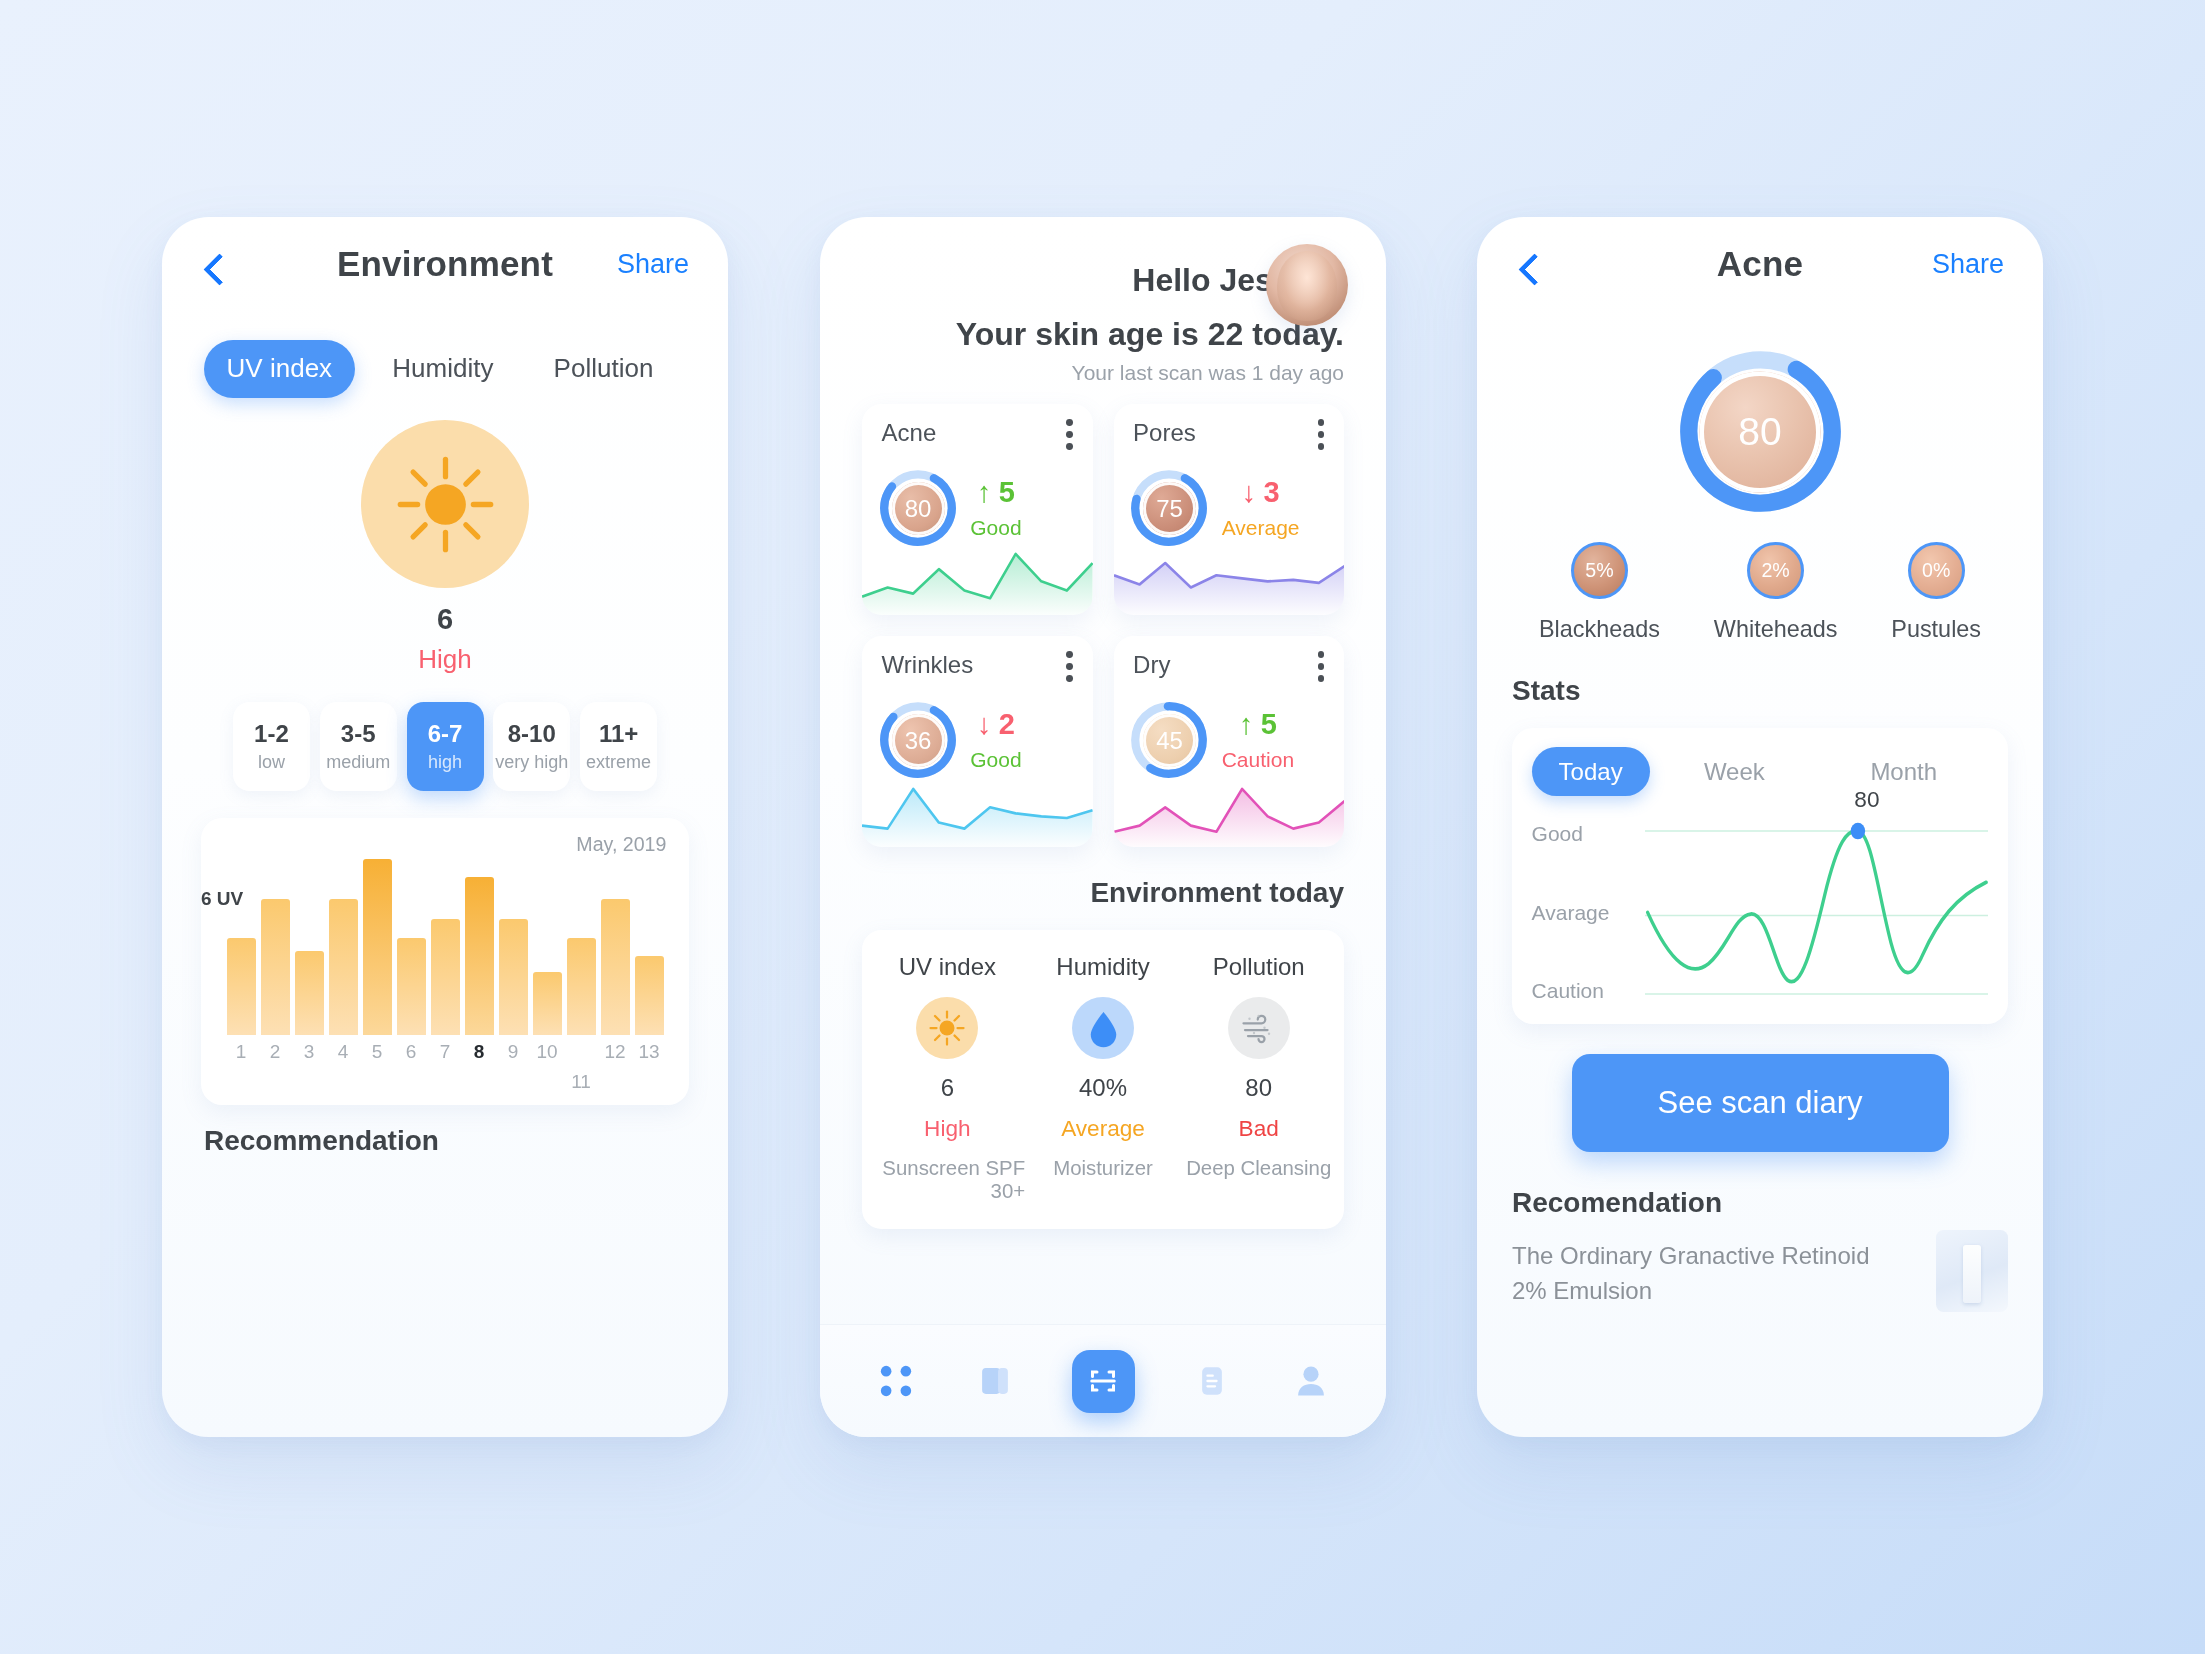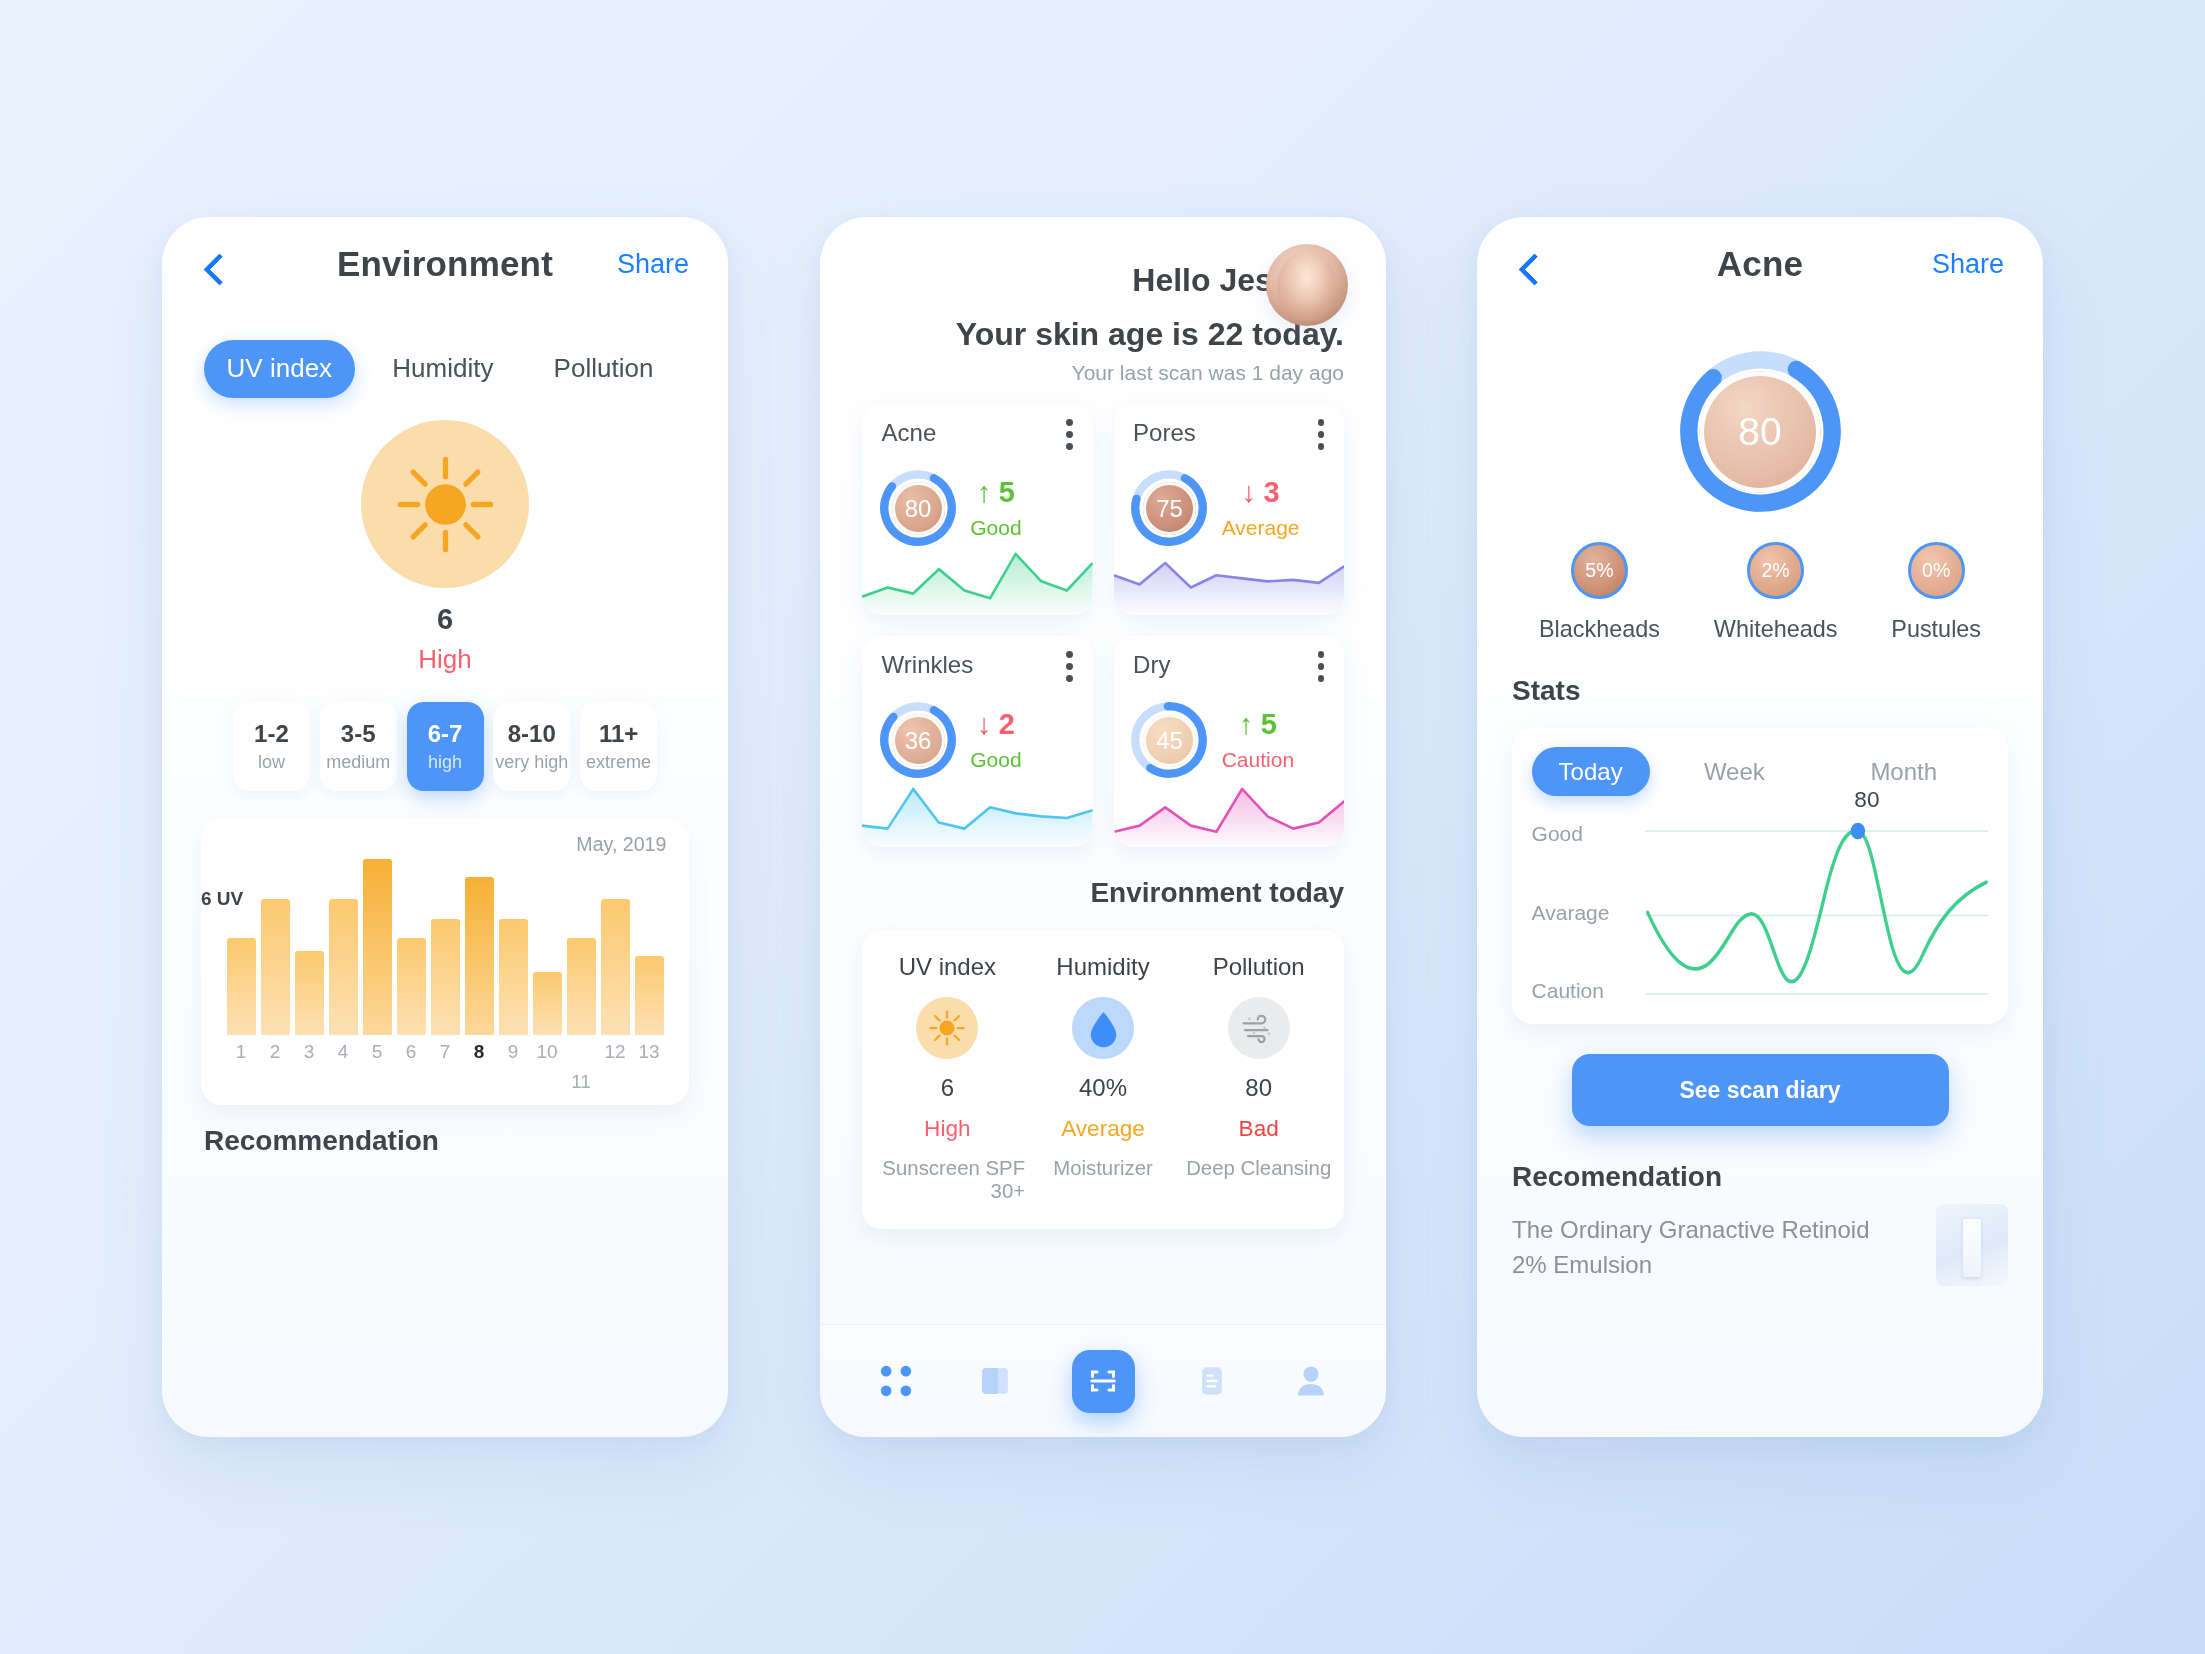--- a/index.html
+++ b/index.html
@@ -196,23 +196,23 @@
     padding:10.6px 27px; box-shadow:0 6px 15px rgba(77,150,247,.32); font-weight:500;
   }
   .line-area { display:flex; margin-top:26px; }
   .line-axis { width:113px; display:flex; flex-direction:column; justify-content:space-between; height:181px; }
   .line-axis span { font-size:21px; color:#9aa1a9; }
   .line-plot { flex:1; position:relative; height:181px; }
   .line-plot svg { position:absolute; inset:0; width:100%; height:100%; }
   .peak-lbl { position:absolute; left:61%; top:-35px; font-size:22.6px; color:#3f4449; }
 
   .cta {
-    display:block; margin:30px auto 0 auto; width:377px; height:72px;
+    display:block; margin:30px auto 0 auto; width:377px; height:98px;
     background:#4d96f7; color:#fff; border:none; border-radius:18px;
-    font-size:23px; font-weight:bold; font-family:"Liberation Sans", sans-serif;
+    font-size:31px; font-weight:normal; font-family:"Liberation Sans", sans-serif;
     box-shadow:0 10.6px 24px rgba(77,150,247,.36); cursor:pointer;
   }
   .reco3 { padding:35px 35px 0 35px; position:relative; }
   .reco3-title { font-size:28px; font-weight:bold; color:#3f4449; }
   .reco3-text { margin-top:19.6px; font-size:24px; color:#8b9198; line-height:1.45; width:392px; }
   .prod {
     position:absolute; right:35px; top:78px; width:72px; height:82px; border-radius:7.5px;
     background:linear-gradient(160deg,#eef4fc 0%,#dfe9f7 55%,#f4f8fd 100%);
     overflow:hidden;
   }

